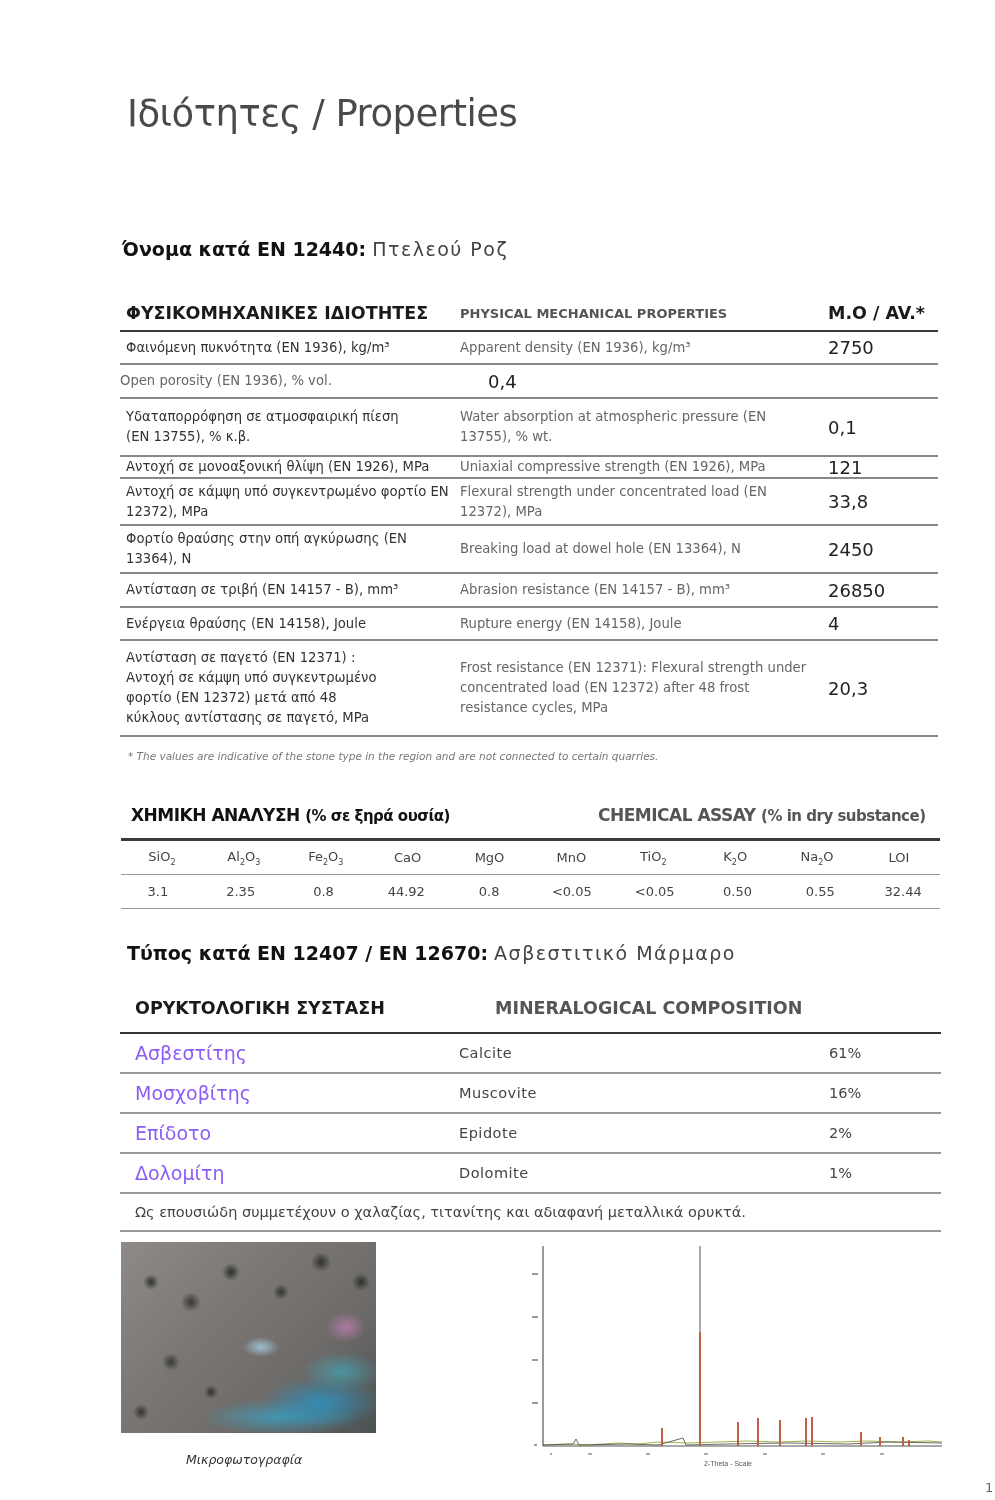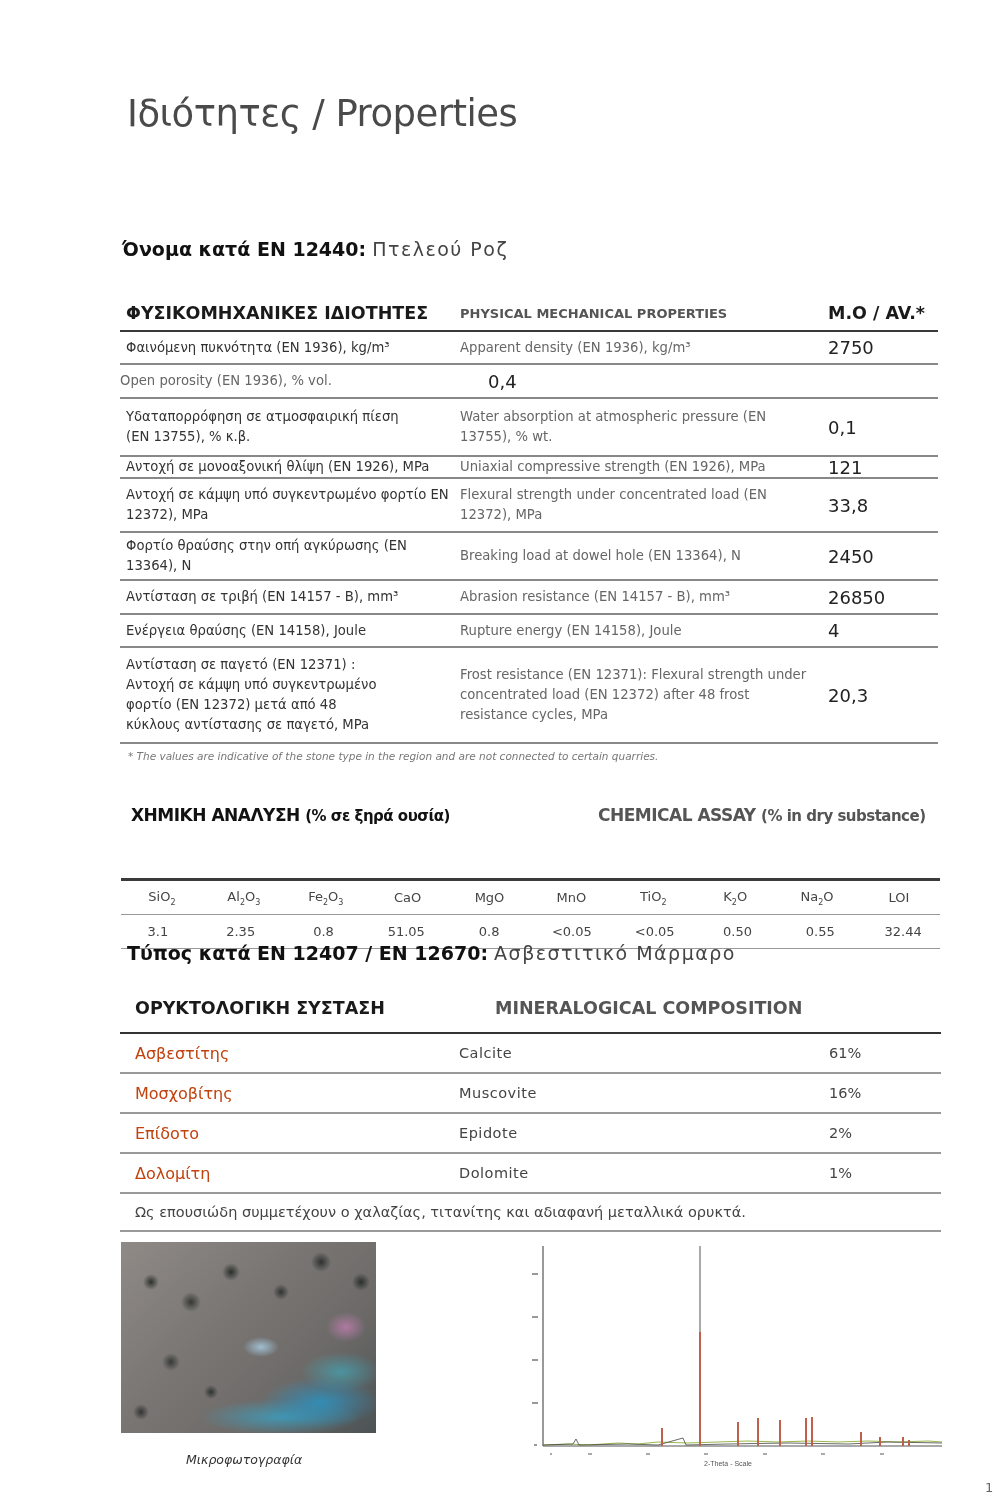--- a/index.html
+++ b/index.html
@@ -22,38 +22,38 @@
   .phys-row .c1 { width: 340px; padding-left: 6px; font-size: 13.2px; line-height: 20px; color: #333; }
   .phys-row .c2 { width: 368px; font-size: 13.2px; line-height: 20px; color: #666; padding-right: 10px; }
   .phys-row .c3 { flex: 1; font-size: 18px; color: #222; }
 
   .footnote { position: absolute; left: 128px; top: 749px; font-size: 10.5px; font-style: italic; color: #777; line-height: 14px; }
 
   
   .chem-title-gr { position: absolute; left: 131px; top: 805px; font-size: 17px; font-weight: bold; color: #111; letter-spacing: -0.5px; }
   .chem-title-gr .small, .chem-title-en .small { font-size: 15px; }
   .chem-title-en { position: absolute; left: 598px; top: 805px; font-size: 17px; font-weight: bold; color: #555; letter-spacing: -0.5px; }
-  .chem { position: absolute; left: 121px; top: 838px; width: 819px; border-top: 3px solid #3a3a3a; margin-top: 40px; }
+  .chem { position: absolute; left: 121px; top: 838px; width: 819px; border-top: 3px solid #3a3a3a; }
   .chem-row { display: flex; height: 34px; align-items: center; }
   .chem-row.head { border-bottom: 1.5px solid #999; }
   .chem-row.vals { border-bottom: 1.5px solid #999; gap: 9px; }
   .chem-cell { width: 81.9px; text-align: center; font-size: 13px; color: #444; }
   .chem-cell sub { font-size: 8px; }
 
   .type-line { position: absolute; left: 127px; top: 942px; font-size: 19px; color: #111; }
   .type-line .lbl { font-weight: bold; }
   .type-line .val { color: #444; letter-spacing: 1.5px; }
 
   
   .min { position: absolute; left: 120px; top: 998px; width: 821px; }
   .min-head { display: flex; height: 36px; align-items: flex-start; border-bottom: 2.5px solid #333; gap: 36px; }
   .min-head .c1 { width: 339px; padding-left: 15px; font-size: 17.5px; font-weight: bold; color: #1a1a1a; }
   .min-head .c2 { font-size: 17.5px; font-weight: bold; color: #555; }
   .min-row { display: flex; height: 40px; align-items: center; border-bottom: 2px solid #999; }
-  .min-row .c1 { width: 339px; padding-left: 15px; font-size: 16px; color: #c2410c; }
+  .min-row .c1 { width: 339px; padding-left: 15px; font-size: 19px; color: #8b5cf6; }
   .min-row .c2 { width: 370px; font-size: 14.5px; color: #444; letter-spacing: 0.5px; }
   .min-row .c3 { font-size: 14.5px; color: #444; }
   .min-note { height: 38px; display: flex; align-items: center; padding-left: 15px; font-size: 14.5px; color: #444; border-bottom: 2px solid #999; }
 
   
   .micro { position: absolute; left: 121px; top: 1242px; width: 255px; height: 191px; overflow: hidden;
     background:
       radial-gradient(ellipse 60px 25px at 200px 160px, rgba(40,150,200,0.8), transparent),
       radial-gradient(ellipse 80px 18px at 160px 175px, rgba(50,170,210,0.7), transparent),
       radial-gradient(ellipse 40px 20px at 220px 130px, rgba(60,180,200,0.6), transparent),
@@ -103,21 +103,21 @@
   <div class="phys-row" style="height:58px">
     <div class="c1" style="padding-right:60px">Υδαταπορρόφηση σε ατμοσφαιρική πίεση (EN 13755), % κ.β.</div>
     <div class="c2">Water absorption at atmospheric pressure (EN 13755), % wt.</div>
     <div class="c3">0,1</div>
   </div>
   <div class="phys-row" style="height:22px">
     <div class="c1">Αντοχή σε μονοαξονική θλίψη (EN 1926), MPa</div>
     <div class="c2">Uniaxial compressive strength (EN 1926), MPa</div>
     <div class="c3">121</div>
   </div>
-  <div class="phys-row" style="height:54px">
+  <div class="phys-row" style="height:47px">
     <div class="c1">Αντοχή σε κάμψη υπό συγκεντρωμένο φορτίο EN 12372), MPa</div>
     <div class="c2">Flexural strength under concentrated load (EN 12372), MPa</div>
     <div class="c3">33,8</div>
   </div>
   <div class="phys-row" style="height:48px">
     <div class="c1" style="padding-right:50px">Φορτίο θραύσης στην οπή αγκύρωσης (EN 13364), N</div>
     <div class="c2">Breaking load at dowel hole (EN 13364), N</div>
     <div class="c3">2450</div>
   </div>
   <div class="phys-row" style="height:34px">
@@ -160,21 +160,21 @@
     <div class="chem-cell"><span>MnO</span></div>
     <div class="chem-cell"><span>TiO</span><sub>2</sub></div>
     <div class="chem-cell"><span>K</span><sub>2</sub><span>O</span></div>
     <div class="chem-cell"><span>Na</span><sub>2</sub><span>O</span></div>
     <div class="chem-cell"><span>LOI</span></div>
   </div>
   <div class="chem-row vals">
     <div class="chem-cell">3.1</div>
     <div class="chem-cell">2.35</div>
     <div class="chem-cell">0.8</div>
-    <div class="chem-cell">51.05</div>
+    <div class="chem-cell">44.92</div>
     <div class="chem-cell">0.8</div>
     <div class="chem-cell">&lt;0.05</div>
     <div class="chem-cell">&lt;0.05</div>
     <div class="chem-cell">0.50</div>
     <div class="chem-cell">0.55</div>
     <div class="chem-cell">32.44</div>
   </div>
 </div>
 
 <div class="type-line">

